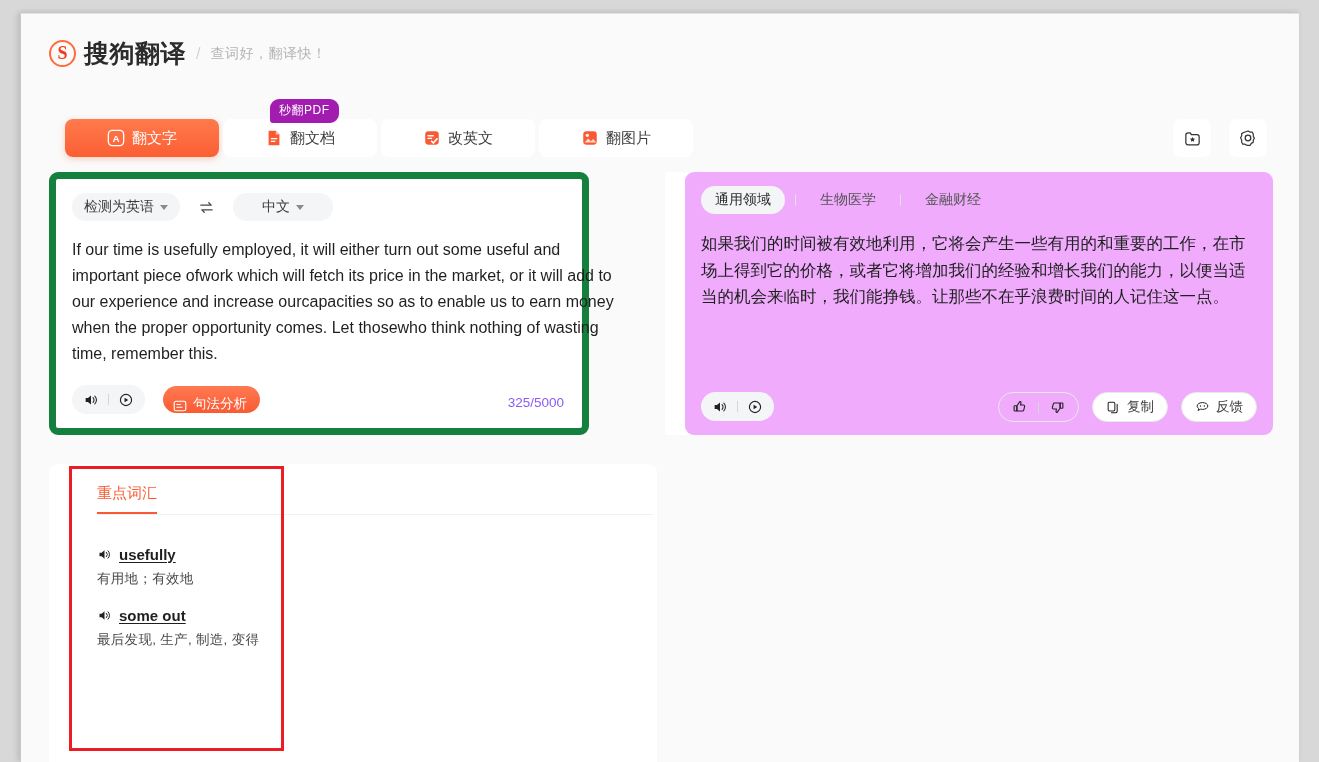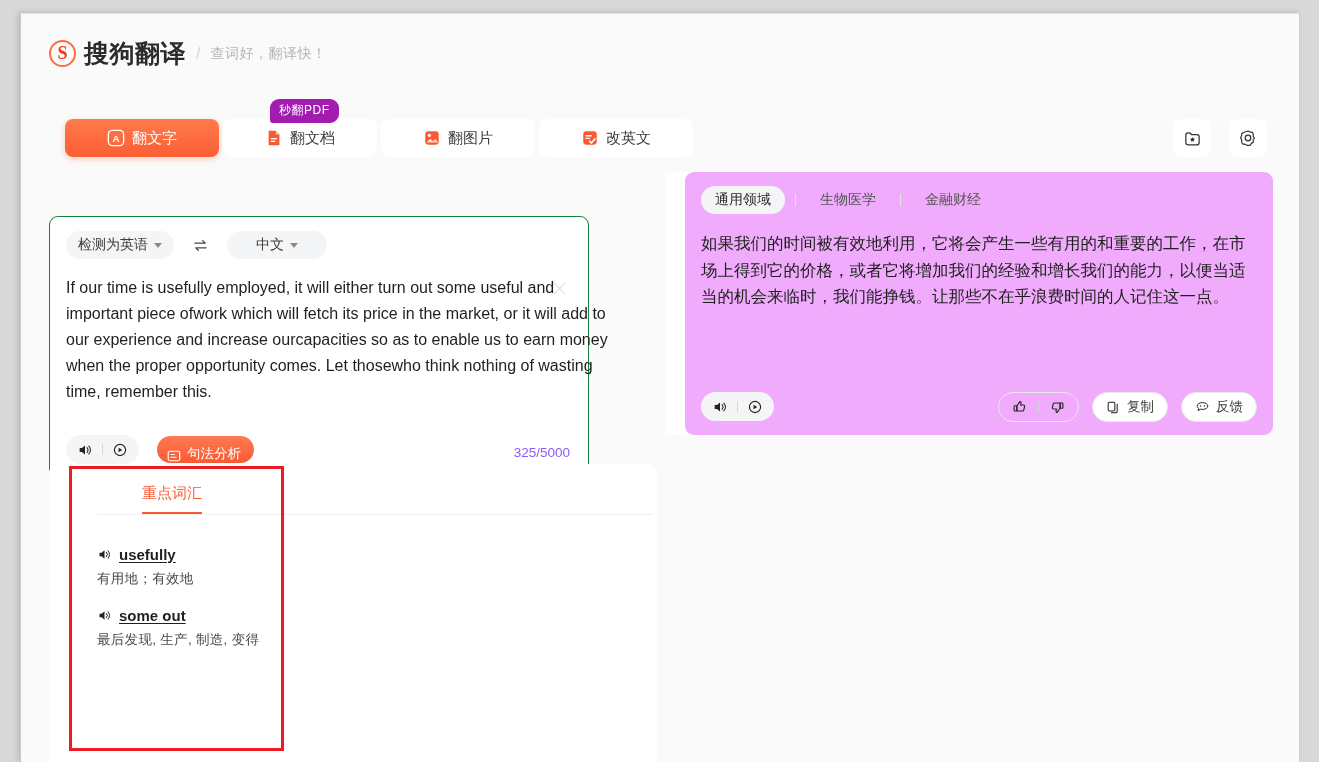--- a/index.html
+++ b/index.html
@@ -68,21 +68,21 @@
   .header-actions { position: absolute; right: 32px; top: 105px; display: flex; gap: 18px; }
   .hicon {
     width: 38px; height: 38px; border-radius: 8px; background: #fff;
     display: flex; align-items: center; justify-content: center; cursor: pointer;
   }
 
   
   .panels { position: absolute; left: 28px; top: 158px; width: 1224px; height: 263px; }
   .src-panel {
     position: absolute; left: 0; top: 0; width: 540px; height: 263px;
-    background: #fff; border: 1px solid #15803d; border-radius: 9px; margin-top: 44px;
+    background: #fff; border: 7px solid #15803d; border-radius: 9px;
   }
   .dst-panel {
     position: absolute; left: 636px; top: 0; width: 588px; height: 263px;
     background: #f0abfc; border-radius: 9px;
   }
   .panel-bg {
     position: absolute; left: 616px; top: 0; width: 608px; height: 263px;
     background: #fff; border-radius: 0 9px 9px 0;
   }
 
@@ -141,21 +141,21 @@
     font-size: 13.5px; color: #3c3c3c; cursor: pointer; background:#fff;
   }
 
   
   .vocab-card {
     position: absolute; left: 28px; top: 450px; width: 608px; height: 299px;
     background: #fff; border-radius: 9px 9px 0 0;
   }
   .vocab-tab {
     position: absolute; left: 48px; top: 20px;
-    font-size: 15px; color: #fa5a33; padding-bottom: 11px; margin-left: 45px;
+    font-size: 15px; color: #fa5a33; padding-bottom: 11px;
   }
   .vocab-tab:after {
     content: ""; position: absolute; left: 0; bottom: 0; width: 100%; height: 2px;
     background: #fa5a33;
   }
   .vocab-rule { position: absolute; left: 48px; top: 50px; width: 556px; height: 1px; background: #f0f0f0; }
   .vocab-list { position: absolute; left: 48px; top: 82px; width: 520px; }
   .v-item { margin-bottom: 19px; }
   .v-head { display: flex; align-items: center; gap: 7px; }
   .v-word {
@@ -200,32 +200,32 @@
           <path d="M4 2h8l4 4v12H4z" fill="#fa5a33"></path>
           <path d="M12 2l4 4h-4z" fill="#ffc2ae"></path>
           <rect x="6.5" y="10" width="7" height="1.4" fill="#fff"></rect>
           <rect x="6.5" y="13" width="5" height="1.4" fill="#fff"></rect>
         </svg>
         <span>翻文档</span>
       </div>
       <div class="tab">
         <svg class="ti" viewBox="0 0 20 20">
           <rect x="2.5" y="2.5" width="15" height="15" rx="3.5" fill="#fa5a33"></rect>
-          <circle cx="7" cy="7" r="1.8" fill="#fff"></circle>
-          <path d="M4 15l4-4.5 3 3 2.5-2.5L17 15z" fill="#ffd6c7"></path>
-        </svg>
-        <span>翻图片</span>
+          <path d="M5.5 7.5h6M5.5 10.5h4" stroke="#fff" stroke-width="1.4" stroke-linecap="round"></path>
+          <path d="M9.5 13.6l2 2 4-4.6" stroke="#fff" stroke-width="1.8" fill="none" stroke-linecap="round" stroke-linejoin="round"></path>
+        </svg>
+        <span>改英文</span>
       </div>
       <div class="tab">
         <svg class="ti" viewBox="0 0 20 20">
           <rect x="2.5" y="2.5" width="15" height="15" rx="3.5" fill="#fa5a33"></rect>
-          <path d="M5.5 7.5h6M5.5 10.5h4" stroke="#fff" stroke-width="1.4" stroke-linecap="round"></path>
-          <path d="M9.5 13.6l2 2 4-4.6" stroke="#fff" stroke-width="1.8" fill="none" stroke-linecap="round" stroke-linejoin="round"></path>
-        </svg>
-        <span>改英文</span>
+          <circle cx="7" cy="7" r="1.8" fill="#fff"></circle>
+          <path d="M4 15l4-4.5 3 3 2.5-2.5L17 15z" fill="#ffd6c7"></path>
+        </svg>
+        <span>翻图片</span>
       </div>
     </div>
 
     <div class="header-actions">
       <div class="hicon">
         <svg width="19" height="19" viewBox="0 0 20 20">
           <path d="M3 6.5c0-1.3 1-2.3 2.3-2.3h2.2l1.3 1.6h5.9c1.3 0 2.3 1 2.3 2.3v6.3c0 1.3-1 2.3-2.3 2.3H5.3C4 16.7 3 15.7 3 14.4z" fill="none" stroke="#333" stroke-width="1.3" stroke-linejoin="round"></path>
           <path d="M10 8.3l.85 1.73 1.9.28-1.37 1.34.32 1.9L10 12.65l-1.7.9.32-1.9-1.37-1.34 1.9-.28z" fill="#333"></path>
         </svg>
       </div>

